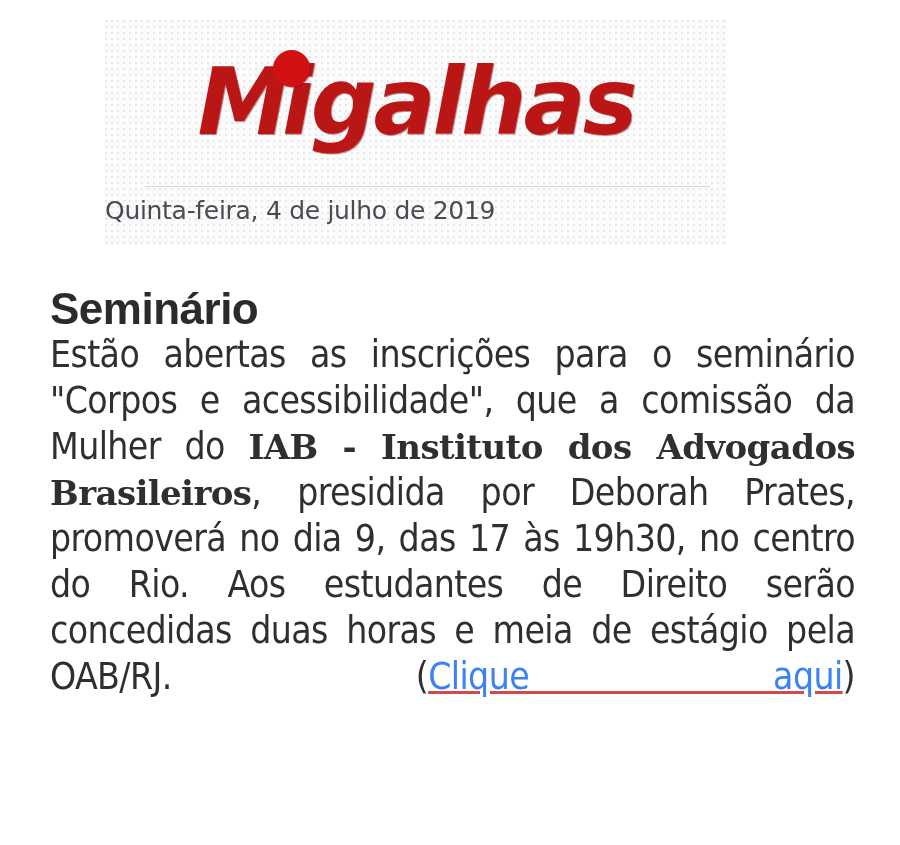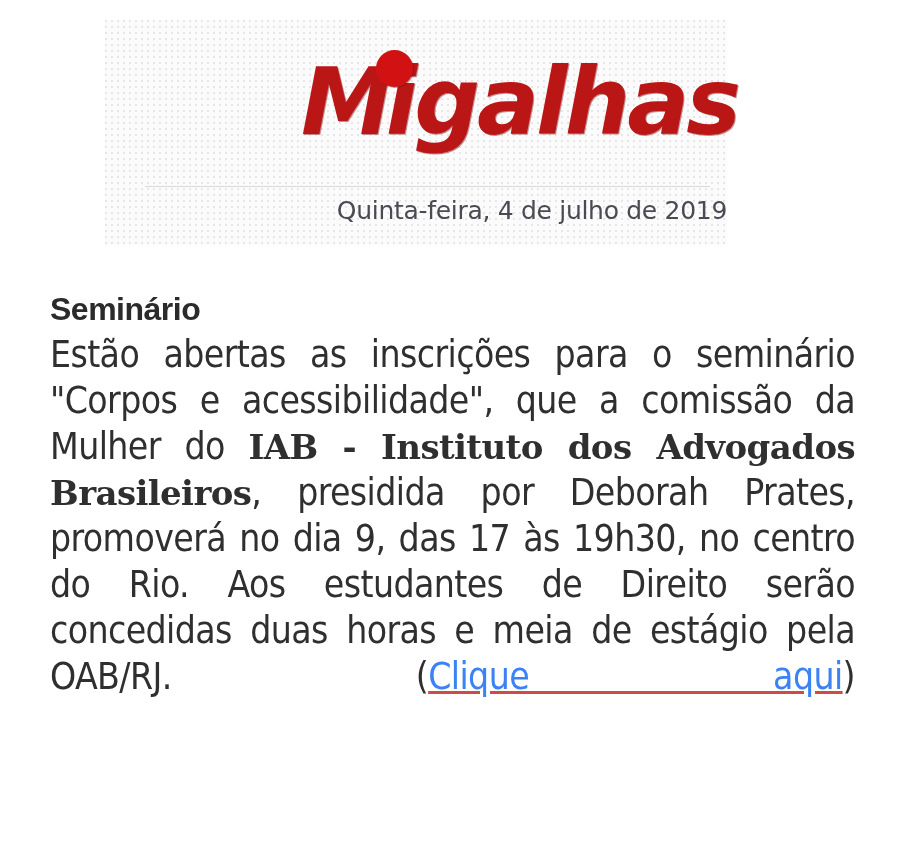--- a/index.html
+++ b/index.html
@@ -25,25 +25,25 @@
     height: 225px;
     background-color: #fbfbfc;
     background-image:
       radial-gradient(circle at 1px 1px, rgba(120,120,140,0.16) 1px, transparent 1.3px);
     background-size: 6px 6px;
     box-sizing: border-box;
   }
 
   .brand-wrap {
     position: absolute;
-    left: 11px;
+    left: 0;
     top: 8px;
     width: 622px;
     height: 150px;
-    text-align: right;
+    text-align: center;
   }
 
   
   .brand-logo {
     display: inline-block;
     position: relative;
     font-family: "DejaVu Sans", sans-serif;
     font-weight: 700;
     font-style: italic;
     font-size: 92px;
@@ -73,39 +73,39 @@
     width: 565px;
     height: 0;
     border-top: 1px solid #d9d9dd;
   }
 
   .brand-date {
     position: absolute;
     left: 0;
     top: 176px;
     width: 622px;
-    text-align: right;
+    text-align: left;
     font-family: "DejaVu Sans", sans-serif;
     font-size: 25px;
     color: #4a4a52;
     letter-spacing: -0.3px;
   }
 
   
   .article {
     position: absolute;
     left: 50px;
     top: 288px;
     width: 805px;
   }
 
   .article-title {
     font-family: "Liberation Sans", sans-serif;
     font-weight: 700;
-    font-size: 32px;
+    font-size: 44px;
     line-height: 42px;
     color: #2b2b2b;
     margin: 0 0 2px 0;
     letter-spacing: -0.5px;
   }
 
   .article-body {
     font-family: "DejaVu Sans Condensed", "DejaVu Sans", sans-serif;
     font-size: 37px;
     line-height: 46px;

